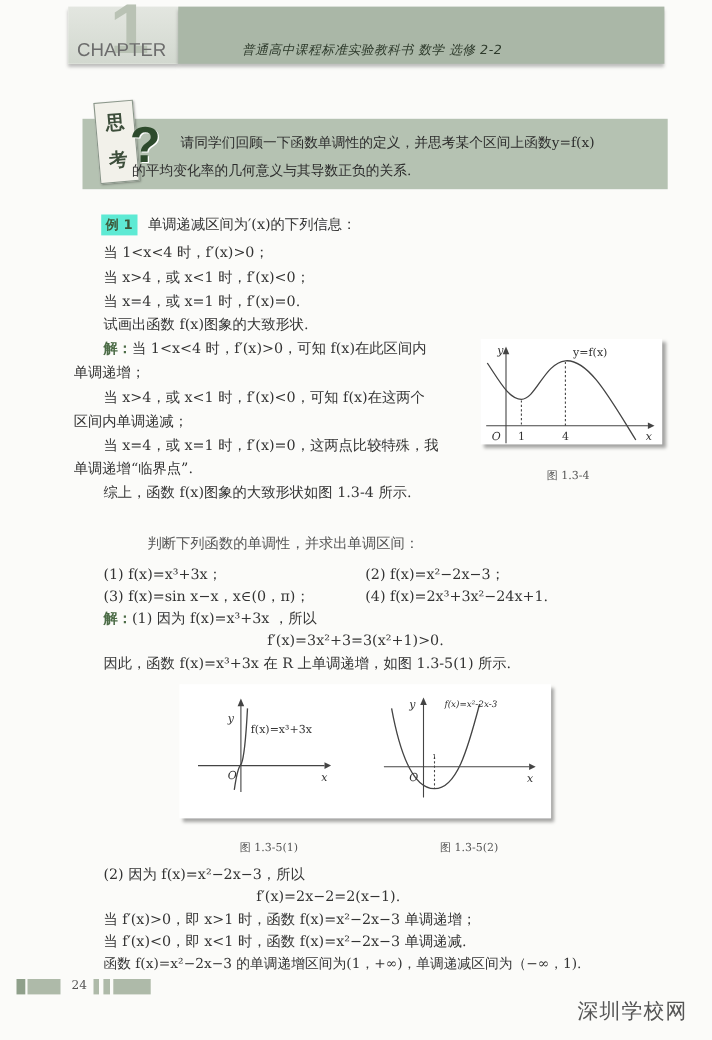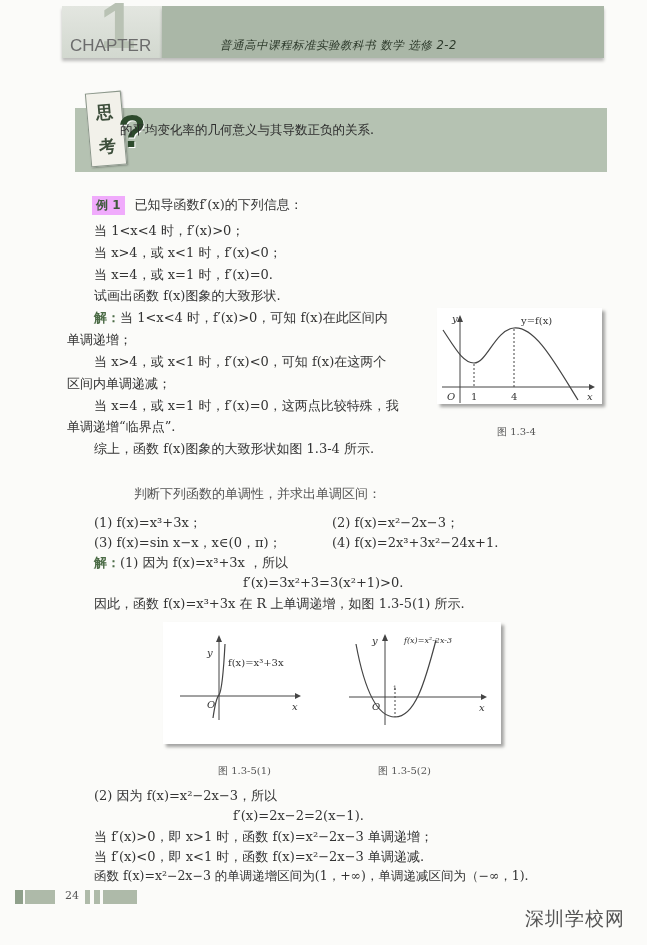--- a/index.html
+++ b/index.html
@@ -57,21 +57,21 @@
   }
   .think-text {
     left: 140px; top: 117px; width: 460px; font-size: 12.5px; line-height: 25px;
     color: #2c2c2c;
   }
   .think-text .indent { padding-left: 24px; }
 
   
   .line { font-size: 13px; line-height: 19px; white-space: nowrap; color: #333; }
   .ex-label {
-    display: inline-block; background: #f0abfc; color: #3d5a3a; font-weight: bold;
+    display: inline-block; background: #5eead4; color: #3d5a3a; font-weight: bold;
     padding: 0 4px; margin-right: 10px; font-family: "DejaVu Sans", sans-serif;
     font-size: 12px;
   }
   .jie { color: #4b6b46; font-weight: bold; }
 
   
   .fig-frame {
     background: #fff;
     box-shadow: 3px 3px 3px rgba(0,0,0,0.35);
   }
@@ -94,25 +94,26 @@
 <div class="abs hdr-right"></div>
 <div class="abs hdr-title">普通高中课程标准实验教科书  数学  选修 2-2</div>
 
 <div class="abs think-box"></div>
 <div class="abs think-badge">
   <span>思</span>
   <span>考</span>
 </div>
 <div class="abs think-q">?</div>
 <div class="abs think-text">
+  <div class="indent">请同学们回顾一下函数单调性的定义，并思考某个区间上函数y=f(x)</div>
   <div style="margin-left:-20px">的平均变化率的几何意义与其导数正负的关系.</div>
 </div>
 
 <div class="abs line" style="left:92px; top:195px;">
-  <span class="ex-label">例 1</span><span>已知导函数f′(x)的下列信息：</span>
+  <span class="ex-label">例 1</span><span>单调递减区间为′(x)的下列信息：</span>
 </div>
 <div class="abs line" style="left:94px; top:221px;">当 1&lt;x&lt;4 时，f′(x)&gt;0；</div>
 <div class="abs line" style="left:94px; top:243px;">当 x&gt;4，或 x&lt;1 时，f′(x)&lt;0；</div>
 <div class="abs line" style="left:94px; top:265px;">当 x=4，或 x=1 时，f′(x)=0.</div>
 <div class="abs line" style="left:94px; top:286px;">试画出函数 f(x)图象的大致形状.</div>
 
 <div class="abs line" style="left:94px; top:308px;">
   <span class="jie">解：</span><span>当 1&lt;x&lt;4 时，f′(x)&gt;0，可知 f(x)在此区间内</span>
 </div>
 <div class="abs line" style="left:67px; top:330px;">单调递增；</div>
@@ -176,21 +177,21 @@
       <line x1="232" y1="66" x2="232" y2="95" stroke="#444" stroke-dasharray="2,2"></line>
       <text x="209" y="22" font-size="10" font-style="italic" fill="#333">y</text>
       <text x="241" y="21" font-size="8" font-style="italic" fill="#333">f(x)=x²-2x-3</text>
       <text x="230" y="68" font-size="6" fill="#333">1</text>
       <text x="209" y="88" font-size="10" font-style="italic" fill="#333">O</text>
       <text x="316" y="89" font-size="10" font-style="italic" fill="#333">x</text>
     </g>
   </svg>
 </div>
 <div class="abs caption" style="left:218px; top:764px;">图 1.3-5(1)</div>
-<div class="abs caption" style="left:378px; top:764px;">图 1.3-5(2)</div>
+<div class="abs caption" style="left:400px; top:764px;">图 1.3-5(2)</div>
 
 <div class="abs line" style="left:94px; top:786px;">(2) 因为 f(x)=x²−2x−3，所以</div>
 <div class="abs line" style="left:233px; top:806px;">f′(x)=2x−2=2(x−1).</div>
 <div class="abs line" style="left:94px; top:827px;">当 f′(x)&gt;0，即 x&gt;1 时，函数 f(x)=x²−2x−3 单调递增；</div>
 <div class="abs line" style="left:94px; top:847px;">当 f′(x)&lt;0，即 x&lt;1 时，函数 f(x)=x²−2x−3 单调递减.</div>
 <div class="abs line" style="left:94px; top:866px; font-size:12.5px;">函数 f(x)=x²−2x−3 的单调递增区间为(1，+∞)，单调递减区间为（−∞，1).</div>
 
 <div class="abs foot-bar" style="left:15px; top:890px; width:8px; background:#8fa08b;"></div>
 <div class="abs foot-bar" style="left:25px; top:890px; width:30px; background:#aebaa9;"></div>
 <div class="abs" style="left:65px; top:889px; font-size:11px; color:#555;">24</div>

